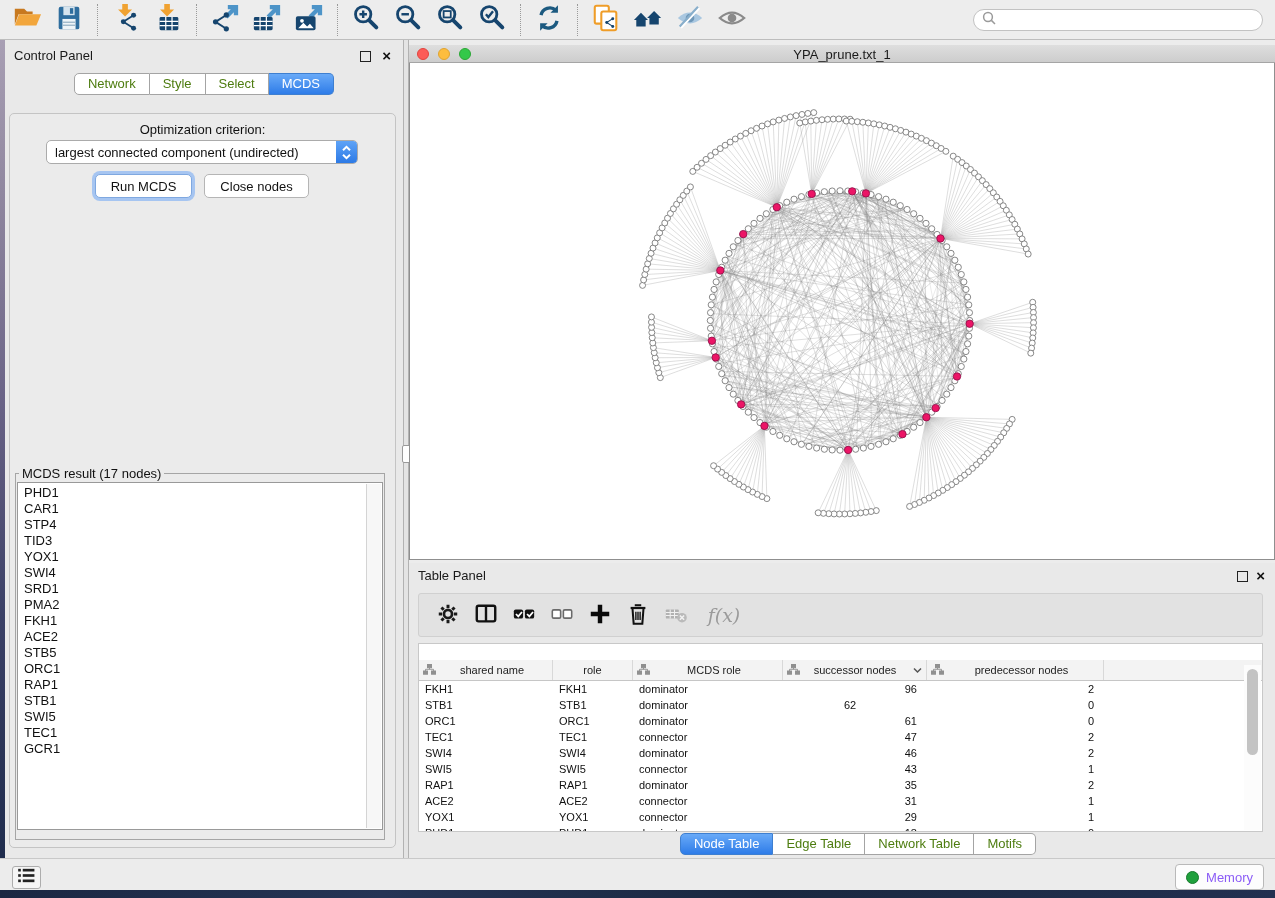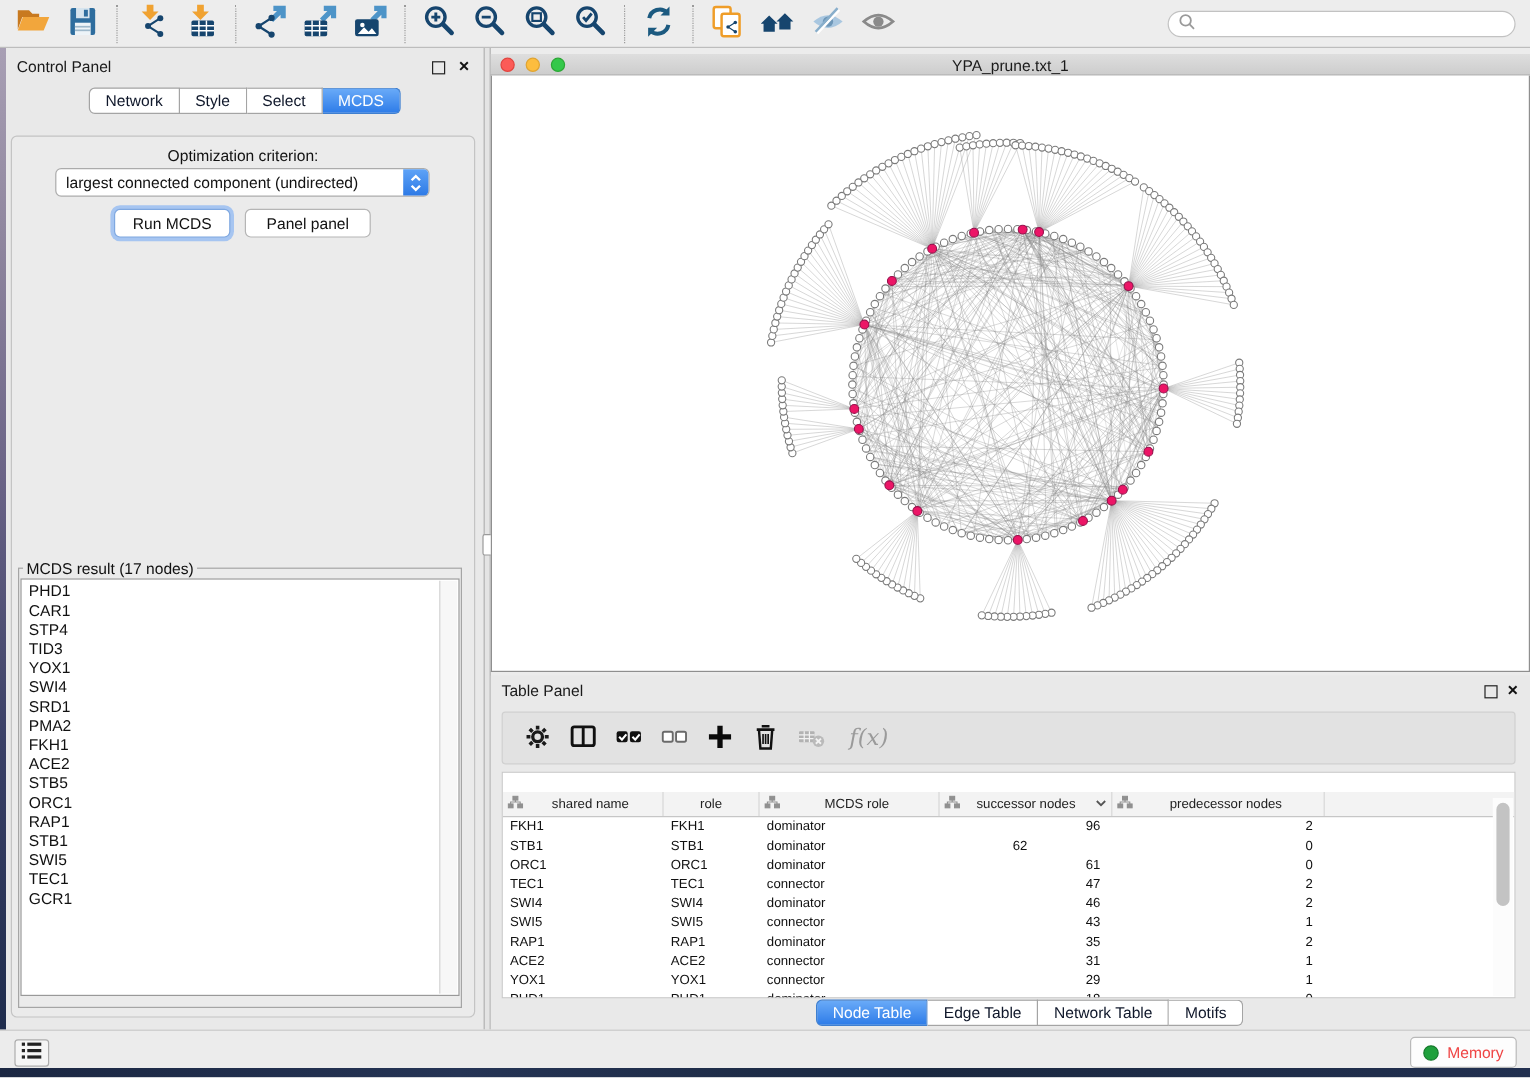--- a/index.html
+++ b/index.html
@@ -24,21 +24,21 @@
 
   
   .control-panel{position:absolute;left:5px;top:40px;width:398px;height:818px;background:#E9E9E9;}
   .cp-title{position:absolute;left:9px;top:8px;font-size:13px;color:#1a1a1a;}
   .panel-float{position:absolute;width:9px;height:9px;border:1.5px solid #222;display:inline-block;}
   .panel-close{position:absolute;font-size:15px;font-weight:bold;color:#111;line-height:11px;}
   .cp-float{right:32px;top:11px;}
   .cp-close{right:12px;top:10px;}
   .cp-tabs{position:absolute;left:0;top:33px;width:100%;text-align:center;white-space:nowrap;}
   .seg{display:inline-block;padding:0 13px;font-size:13px;background:#fff;border:1px solid #A4A4A4;
-    border-left:none;color:#0f172a;height:20px;line-height:20px;vertical-align:top;}
+    border-left:none;color:#4d7c0f;height:20px;line-height:20px;vertical-align:top;}
   .seg:first-child{border-left:1px solid #A4A4A4;border-radius:5px 0 0 5px;}
   .seg:last-child{border-radius:0 5px 5px 0;}
   .seg.active{background:linear-gradient(#69aaf8,#2e7ce8);border-color:#3E7FD0;color:#fff;}
   .cp-content{position:absolute;left:4px;top:73px;width:387px;height:735px;background:#EBEBEB;
     border:1px solid #C4C4C4;border-radius:5px;box-sizing:border-box;}
   .opt-label{position:absolute;left:0;top:8px;width:100%;text-align:center;font-size:13px;color:#111;}
   .dropdown{position:absolute;left:36px;top:26px;width:312px;height:24px;background:#fff;border:1px solid #ABABAB;
     border-radius:5px;box-sizing:border-box;display:flex;align-items:center;font-size:13px;color:#111;}
   .dropdown .dd-text{flex:1;padding-left:8px;white-space:nowrap;overflow:hidden;}
   .dd-stepper{width:21px;height:22px;background:linear-gradient(#5ea3f7,#2d7ae6);border-radius:0 4px 4px 0;
@@ -95,21 +95,21 @@
   .nt-cell.num{padding-right:10px;text-align:right;}
   .nt-scroll{position:absolute;right:1px;top:21px;bottom:1px;width:17px;background:#FCFCFC;}
   .nt-thumb{position:absolute;right:3px;top:4px;width:11px;height:86px;background:#C3C3C3;border-radius:6px;}
   .tp-tabs{position:absolute;left:16px;top:270px;width:100%;text-align:center;white-space:nowrap;}
 
   
   .status-bar{position:absolute;left:0;top:858px;width:1275px;height:32px;background:#ECECEC;border-top:1px solid #C9C9C9;box-sizing:border-box;}
   .list-btn{position:absolute;left:12px;top:7px;width:27px;height:21px;background:#F5F5F5;border:1px solid #ADADAD;
     border-radius:3px;display:flex;align-items:center;justify-content:center;}
   .memory-btn{position:absolute;right:11px;top:5px;height:24px;background:#FDFDFD;border:1px solid #B9B9B9;
-    border-radius:4px;display:flex;align-items:center;padding:0 10px;font-size:13px;color:#ef4444;}
+    border-radius:4px;display:flex;align-items:center;padding:0 10px;font-size:13px;color:#8b5cf6;}
   .mem-dot{width:13px;height:13px;border-radius:50%;background:#1FA03C;border:1px solid #167A2C;margin-right:7px;box-sizing:border-box;}
 </style>
 </head>
 <body>
 
 <div class="screen">
 
   <header class="main-toolbar">
     <div id="toolbarGroups" style="display:flex;align-items:center;">
         <div class="tgroup">
@@ -286,21 +286,21 @@
         <span class="dd-text">largest connected component (undirected)</span>
         <span class="dd-stepper">
           <svg width="13" height="17" viewBox="0 0 13 17">
               <path d="M3 6.2L6.5 2.8 10 6.2" fill="none" stroke="#fff" stroke-width="2"></path>
               <path d="M3 10.8L6.5 14.2 10 10.8" fill="none" stroke="#fff" stroke-width="2"></path>
             </svg>
         </span>
       </div>
       <div class="btn-row">
         <button class="cbtn run-btn">Run MCDS</button>
-        <button class="cbtn close-btn">Panel panel</button>
+        <button class="cbtn close-btn">Close nodes</button>
       </div>
       <fieldset class="result-box">
         <legend>MCDS result (17 nodes)</legend>
         <div class="result-list-wrap">
           <div class="result-list" id="resultList">
               <div class="result-item">PHD1</div>
               <div class="result-item">CAR1</div>
               <div class="result-item">STP4</div>
               <div class="result-item">TID3</div>
               <div class="result-item">YOX1</div>

